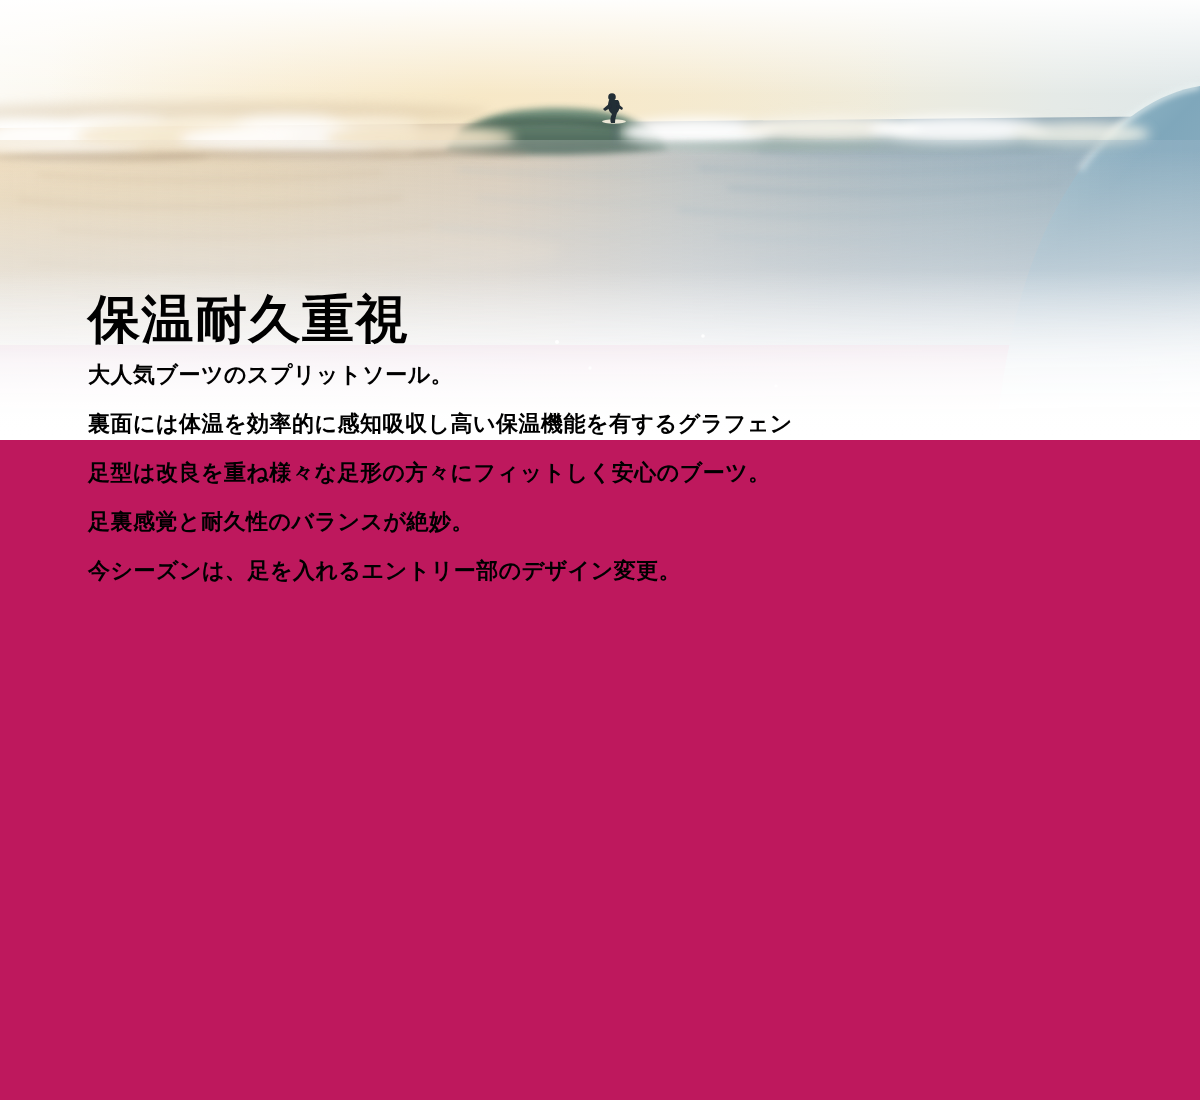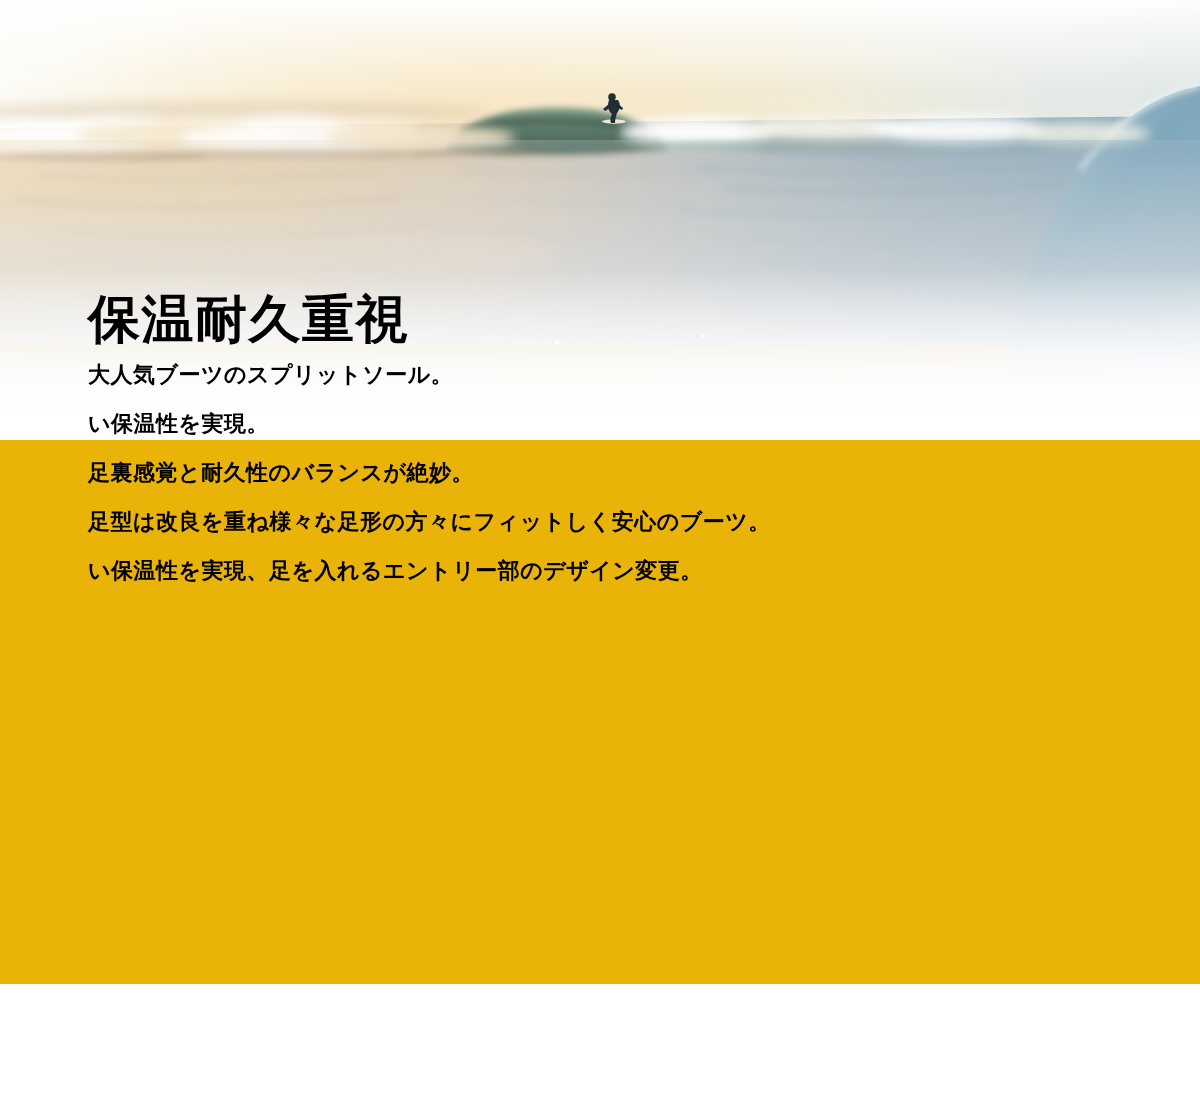--- a/index.html
+++ b/index.html
@@ -1,21 +1,21 @@
 <!DOCTYPE html>
 <html><head>
 <meta charset="utf-8">
 <style>
   html, body { margin:0; padding:0; background:#ffffff; }
   body {
     width:1200px; height:1100px; overflow:hidden;
     font-family:"Liberation Sans","DejaVu Sans",sans-serif;
     color:#000000;
   }
-  .page { position:relative; width:1200px; height:984px; background:#eab308; }
+  .page { position:relative; width:1200px; height:1100px; background:#be185d; }
 
   
   .hero { position:absolute; top:0; left:0; width:1200px; height:440px; overflow:hidden; }
   .hero svg { display:block; }
 
   
   .content { position:relative; z-index:2; padding:288px 70px 0 88px; }
   h1.title {
     margin:0; font-size:52px; line-height:62px; font-weight:900;
     letter-spacing:1.5px; color:#000000;
@@ -181,20 +181,20 @@
     </svg>
   </div>
 
   <div class="content">
     <h1 class="title">
       <span class="h-line">保温耐久重視</span>
     </h1>
 
     <div class="body-text">
       <div class="t-line">大人気ブーツのスプリットソール。</div>
-      <div class="t-line">い保温性を実現。</div>
+      <div class="t-line">裏面には体温を効率的に感知吸収し高い保温機能を有するグラフェン</div>
+      <div class="t-line">足型は改良を重ね様々な足形の方々にフィットしく安心のブーツ。</div>
       <div class="t-line">足裏感覚と耐久性のバランスが絶妙。</div>
-      <div class="t-line">足型は改良を重ね様々な足形の方々にフィットしく安心のブーツ。</div>
-      <div class="t-line">い保温性を実現、足を入れるエントリー部のデザイン変更。</div>
+      <div class="t-line">今シーズンは、足を入れるエントリー部のデザイン変更。</div>
     </div>
   </div>
 
 </div>
 
 </body></html>

